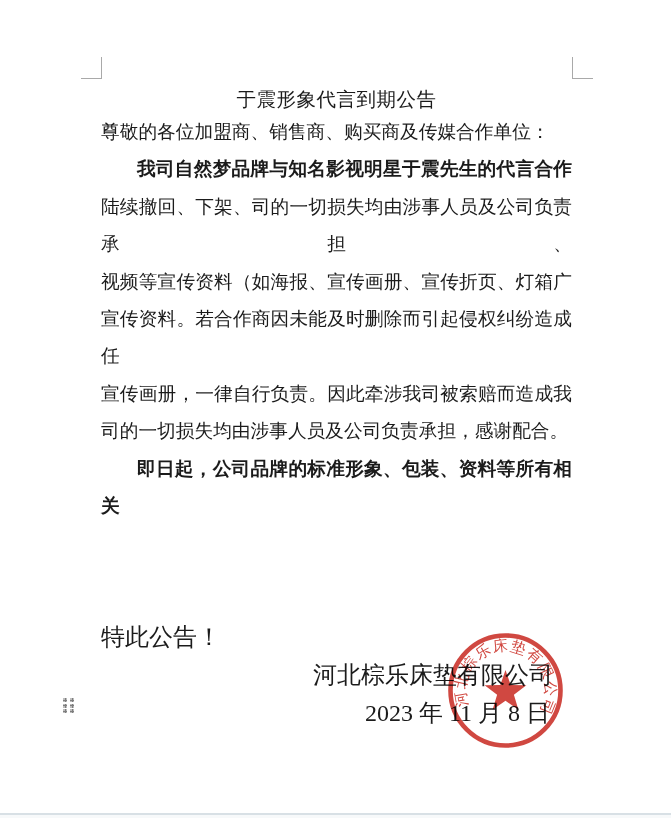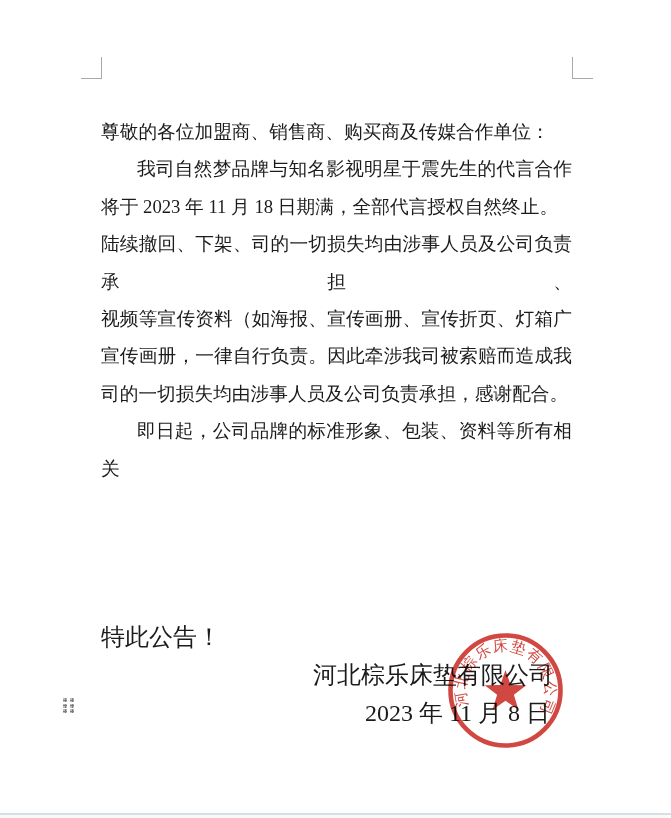--- a/index.html
+++ b/index.html
@@ -22,21 +22,21 @@
     font-size:19.5px;line-height:37.4px;text-align:center;letter-spacing:.5px;
     white-space:nowrap;
   }
   .body-block{
     position:absolute;left:101px;top:113px;width:471px;
     font-size:18.7px;line-height:37.4px;
   }
   .ln{width:471px;}
   .ln.fill{text-align:justify;text-align-last:justify;}
   .ln.plain{text-align:center;text-align-last:left;}
-  .ln.indent{text-indent:36px;}
+  .ln.indent{text-indent:36px;font-weight:bold;}
 
   .sig-block{
     position:absolute;left:101px;top:619px;width:471px;
     font-size:24px;line-height:37.8px;
   }
   .sig-right{text-align:right;}
   .pad-company{padding-right:19px;}
   .pad-date{padding-right:22px;}
 
   
@@ -67,27 +67,28 @@
 </head>
 <body>
 
 <div class="page">
 
   <span class="crop tl-v"></span>
   <span class="crop tl-h"></span>
   <span class="crop tr-v"></span>
   <span class="crop tr-h"></span>
 
+  <div class="doc-title">于震形象代言到期公告</div>
 
   <div class="body-block">
     <div class="ln plain">尊敬的各位加盟商、销售商、购买商及传媒合作单位：</div>
     <div class="ln fill indent">我司自然梦品牌与知名影视明星于震先生的代言合作</div>
-    <div class="ln plain">将于 2023 年 11 月 18 日期满，全部代言授权自然终止。</div>
     <div class="ln fill">陆续撤回、下架、司的一切损失均由涉事人员及公司负责承担、</div>
     <div class="ln fill">视频等宣传资料（如海报、宣传画册、宣传折页、灯箱广</div>
+    <div class="ln fill">宣传资料。若合作商因未能及时删除而引起侵权纠纷造成任</div>
     <div class="ln fill">宣传画册，一律自行负责。因此牵涉我司被索赔而造成我</div>
     <div class="ln plain">司的一切损失均由涉事人员及公司负责承担，感谢配合。</div>
     <div class="ln fill indent">即日起，公司品牌的标准形象、包装、资料等所有相关</div>
 
   </div>
 
   <div class="sig-block">
     <div class="ln plain">特此公告！</div>
     <div class="sig-right pad-company">河北棕乐床垫有限公司</div>
     <div class="sig-right pad-date">2023 年 11 月 8 日</div>

